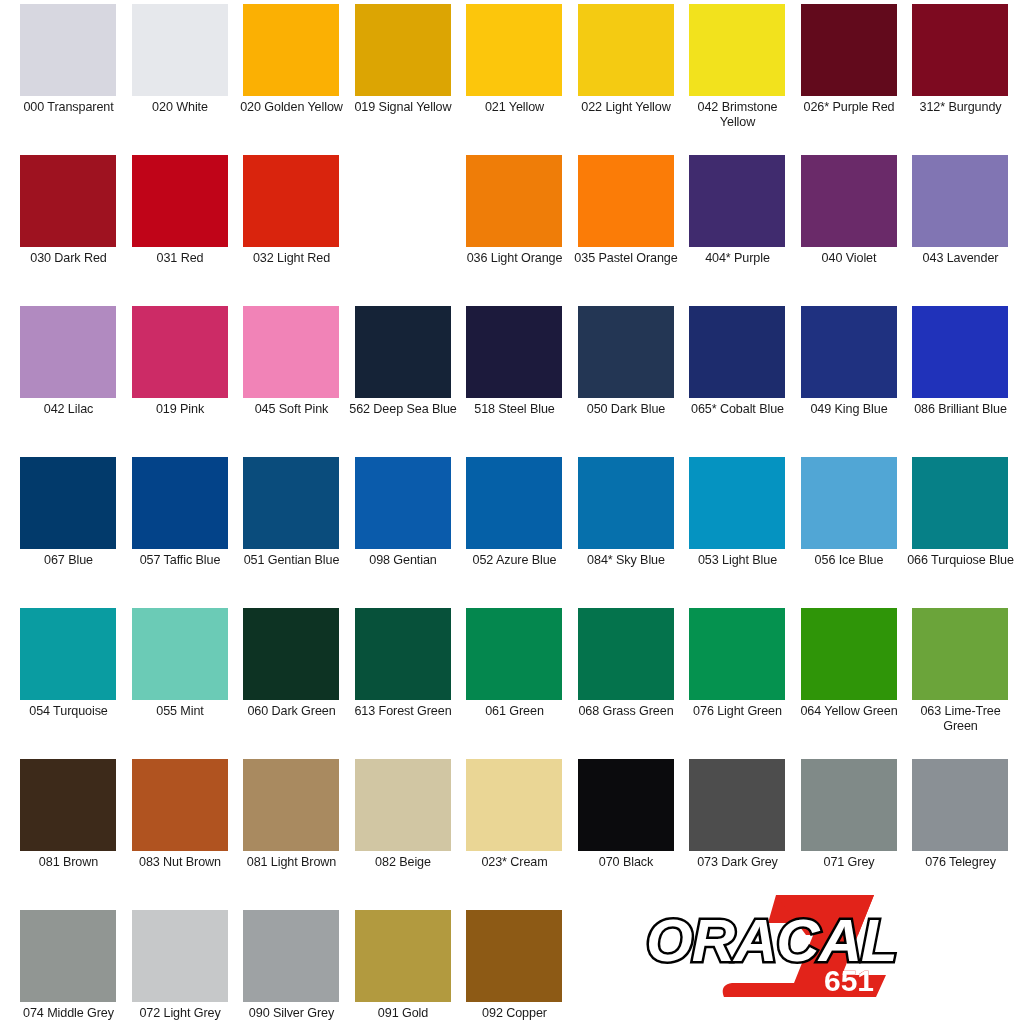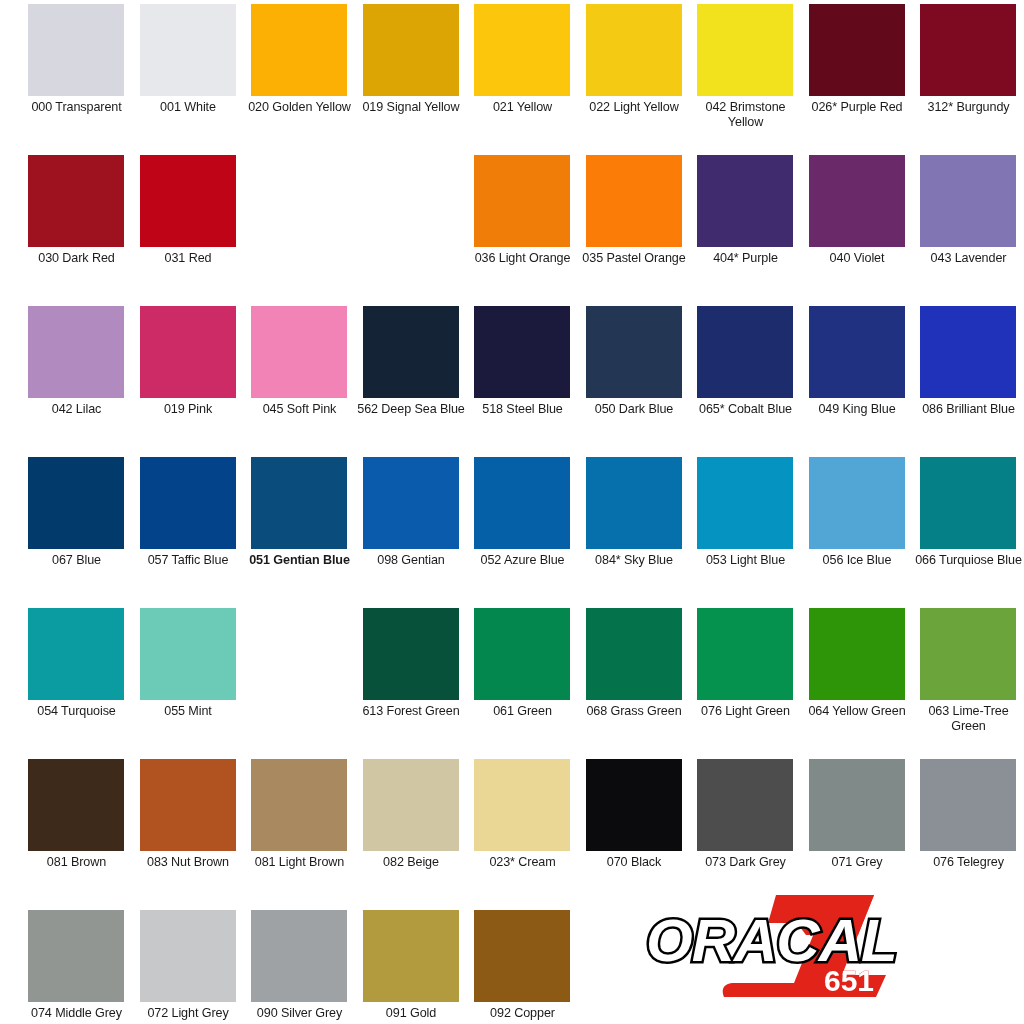--- a/index.html
+++ b/index.html
@@ -25,21 +25,21 @@
   .swatch-grid {
     position: absolute;
     left: 0;
     top: 0;
     width: 1024px;
     height: 1024px;
   }
 
   .swatch-row {
     position: absolute;
-    left: 8px;
+    left: 0;
     width: 864px;
     height: 151px;
   }
 
   .swatch-cell {
     position: absolute;
     top: 0;
     width: 111px;
     height: 151px;
     box-sizing: border-box;
@@ -87,21 +87,21 @@
 <div id="chart">
 
   <div class="swatch-grid">
       <div class="swatch-row" style="top: 2px;">
         <div class="swatch-cell" style="left: 13px;">
           <div class="swatch-chip" title="000 Transparent" style="background: rgb(215, 215, 224);"></div>
           <div class="swatch-label">000 Transparent</div>
         </div>
         <div class="swatch-cell" style="left: 124.5px;">
           <div class="swatch-chip" title="010 White" style="background: rgb(230, 232, 236);"></div>
-          <div class="swatch-label">001 White</div>
+          <div class="swatch-label">020 White</div>
         </div>
         <div class="swatch-cell" style="left: 236px;">
           <div class="swatch-chip" title="020 Golden Yellow" style="background: rgb(251, 176, 3);"></div>
           <div class="swatch-label">020 Golden Yellow</div>
         </div>
         <div class="swatch-cell" style="left: 347.5px;">
           <div class="swatch-chip" title="019 Signal Yellow" style="background: rgb(220, 165, 3);"></div>
           <div class="swatch-label">019 Signal Yellow</div>
         </div>
         <div class="swatch-cell" style="left: 459px;">
@@ -127,20 +127,24 @@
       </div>
       <div class="swatch-row" style="top: 153px;">
         <div class="swatch-cell" style="left: 13px;">
           <div class="swatch-chip" title="030 Dark Red" style="background: rgb(158, 18, 32);"></div>
           <div class="swatch-label">030 Dark Red</div>
         </div>
         <div class="swatch-cell" style="left: 124.5px;">
           <div class="swatch-chip" title="031 Red" style="background: rgb(192, 4, 24);"></div>
           <div class="swatch-label">031 Red</div>
         </div>
+        <div class="swatch-cell" style="left: 236px;">
+          <div class="swatch-chip" title="032 Light Red" style="background: rgb(217, 36, 13);"></div>
+          <div class="swatch-label">032 Light Red</div>
+        </div>
         <div class="swatch-cell" style="left: 459px;">
           <div class="swatch-chip" title="036 Light Orange" style="background: rgb(239, 125, 8);"></div>
           <div class="swatch-label">036 Light Orange</div>
         </div>
         <div class="swatch-cell" style="left: 570.5px;">
           <div class="swatch-chip" title="035 Pastel Orange" style="background: rgb(251, 124, 7);"></div>
           <div class="swatch-label">035 Pastel Orange</div>
         </div>
         <div class="swatch-cell" style="left: 682px;">
           <div class="swatch-chip" title="404* Purple" style="background: rgb(64, 43, 110);"></div>
@@ -195,21 +199,21 @@
       </div>
       <div class="swatch-row" style="top: 455px;">
         <div class="swatch-cell" style="left: 13px;">
           <div class="swatch-chip" title="067 Blue" style="background: rgb(2, 58, 107);"></div>
           <div class="swatch-label">067 Blue</div>
         </div>
         <div class="swatch-cell" style="left: 124.5px;">
           <div class="swatch-chip" title="057 Taffic Blue" style="background: rgb(3, 67, 137);"></div>
           <div class="swatch-label">057 Taffic Blue</div>
         </div>
-        <div class="swatch-cell" style="left: 236px; font-weight: bold;">
+        <div class="swatch-cell" style="left: 236px;">
           <div class="swatch-chip" title="051 Gentian Blue" style="background: rgb(10, 76, 124);"></div>
           <div class="swatch-label">051 Gentian Blue</div>
         </div>
         <div class="swatch-cell" style="left: 347.5px;">
           <div class="swatch-chip" title="098 Gentian" style="background: rgb(10, 91, 171);"></div>
           <div class="swatch-label">098 Gentian</div>
         </div>
         <div class="swatch-cell" style="left: 459px;">
           <div class="swatch-chip" title="052 Azure Blue" style="background: rgb(5, 96, 167);"></div>
           <div class="swatch-label">052 Azure Blue</div>
@@ -232,20 +236,24 @@
         </div>
       </div>
       <div class="swatch-row" style="top: 606px;">
         <div class="swatch-cell" style="left: 13px;">
           <div class="swatch-chip" title="054 Turquoise" style="background: rgb(10, 156, 161);"></div>
           <div class="swatch-label">054 Turquoise</div>
         </div>
         <div class="swatch-cell" style="left: 124.5px;">
           <div class="swatch-chip" title="055 Mint" style="background: rgb(107, 203, 182);"></div>
           <div class="swatch-label">055 Mint</div>
+        </div>
+        <div class="swatch-cell" style="left: 236px;">
+          <div class="swatch-chip" title="060 Dark Green" style="background: rgb(13, 51, 35);"></div>
+          <div class="swatch-label">060 Dark Green</div>
         </div>
         <div class="swatch-cell" style="left: 347.5px;">
           <div class="swatch-chip" title="613 Forest Green" style="background: rgb(7, 81, 58);"></div>
           <div class="swatch-label">613 Forest Green</div>
         </div>
         <div class="swatch-cell" style="left: 459px;">
           <div class="swatch-chip" title="061 Green" style="background: rgb(4, 135, 78);"></div>
           <div class="swatch-label">061 Green</div>
         </div>
         <div class="swatch-cell" style="left: 570.5px;">

